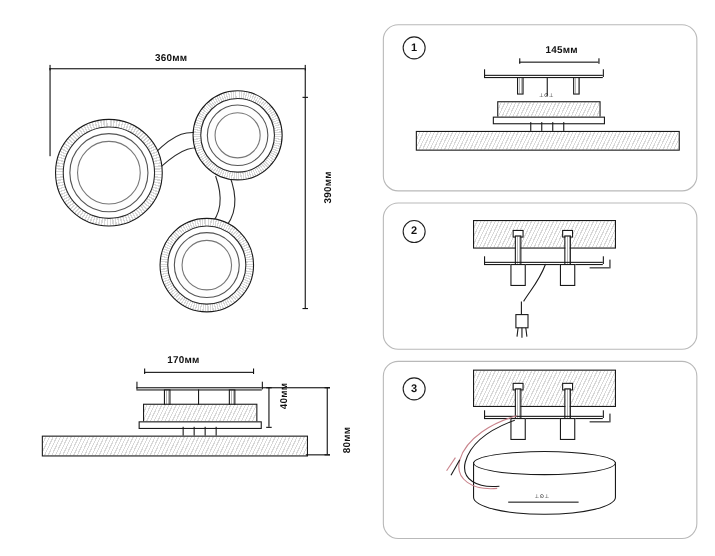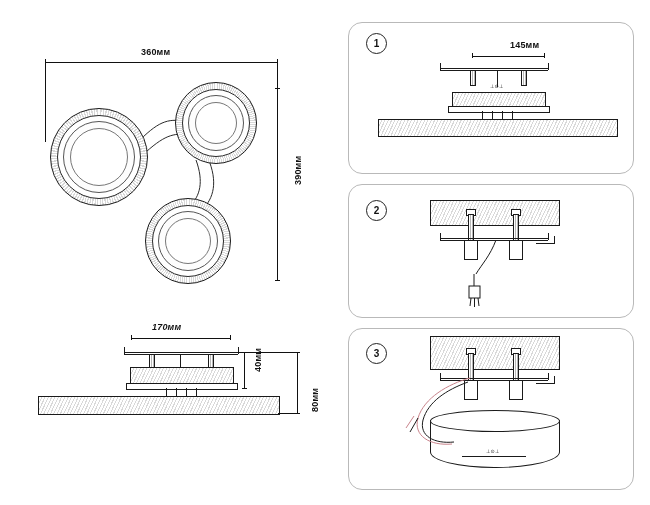--- a/index.html
+++ b/index.html
@@ -110,21 +110,21 @@
     <div class="ring" style="left:145px;top:198px;width:86px;height:86px;">
       <div class="outer"></div>
       <div class="mid"></div>
       <div class="inner"></div>
       <div class="core"></div>
     </div>
   </div>
 
   <div>
 
-    <div class="lbl" style="left:152px;top:322px;font-style:italic;">170мм</div>
+    <div class="lbl" style="left:152px;top:322px;">170мм</div>
     <div class="dimline h1px" style="left:131px;top:338px;width:99px;"></div>
     <div class="tick" style="left:131px;top:335px;"></div>
     <div class="tick" style="left:230px;top:335px;"></div>
 
     <div class="thin" style="left:124px;top:352px;width:114px;"></div>
     <div class="thin" style="left:124px;top:354px;width:114px;"></div>
     <div class="thinv" style="left:124px;top:347px;height:7px;"></div>
     <div class="thinv" style="left:238px;top:347px;height:7px;"></div>
     <div class="screw" style="left:149px;top:354px;width:4px;height:13px;"></div>
     <div class="screw" style="left:208px;top:354px;width:4px;height:13px;"></div>
@@ -150,21 +150,21 @@
     <div class="tickh" style="left:295px;top:413px;"></div>
     <div class="dimline h1px" style="left:238px;top:352px;width:62px;"></div>
     <div class="dimline h1px" style="left:278px;top:413px;width:22px;"></div>
   </div>
 
   <div class="card" style="left:348px;top:22px;width:284px;height:150px;"></div>
   <div class="stepnum" style="left:366px;top:33px;">1</div>
 
   <div>
 
-    <div class="lbl" style="left:510px;top:40px;">145мм</div>
+    <div class="lbl" style="left:496px;top:40px;">145мм</div>
     <div class="dimline h1px" style="left:472px;top:56px;width:72px;"></div>
     <div class="tick" style="left:472px;top:53px;"></div>
     <div class="tick" style="left:544px;top:53px;"></div>
 
     <div class="thin" style="left:440px;top:68px;width:108px;"></div>
     <div class="thin" style="left:440px;top:70px;width:108px;"></div>
     <div class="thinv" style="left:440px;top:63px;height:7px;"></div>
     <div class="thinv" style="left:548px;top:63px;height:7px;"></div>
     <div class="screw" style="left:470px;top:70px;width:4px;height:14px;"></div>
     <div class="screw" style="left:521px;top:70px;width:4px;height:14px;"></div>

